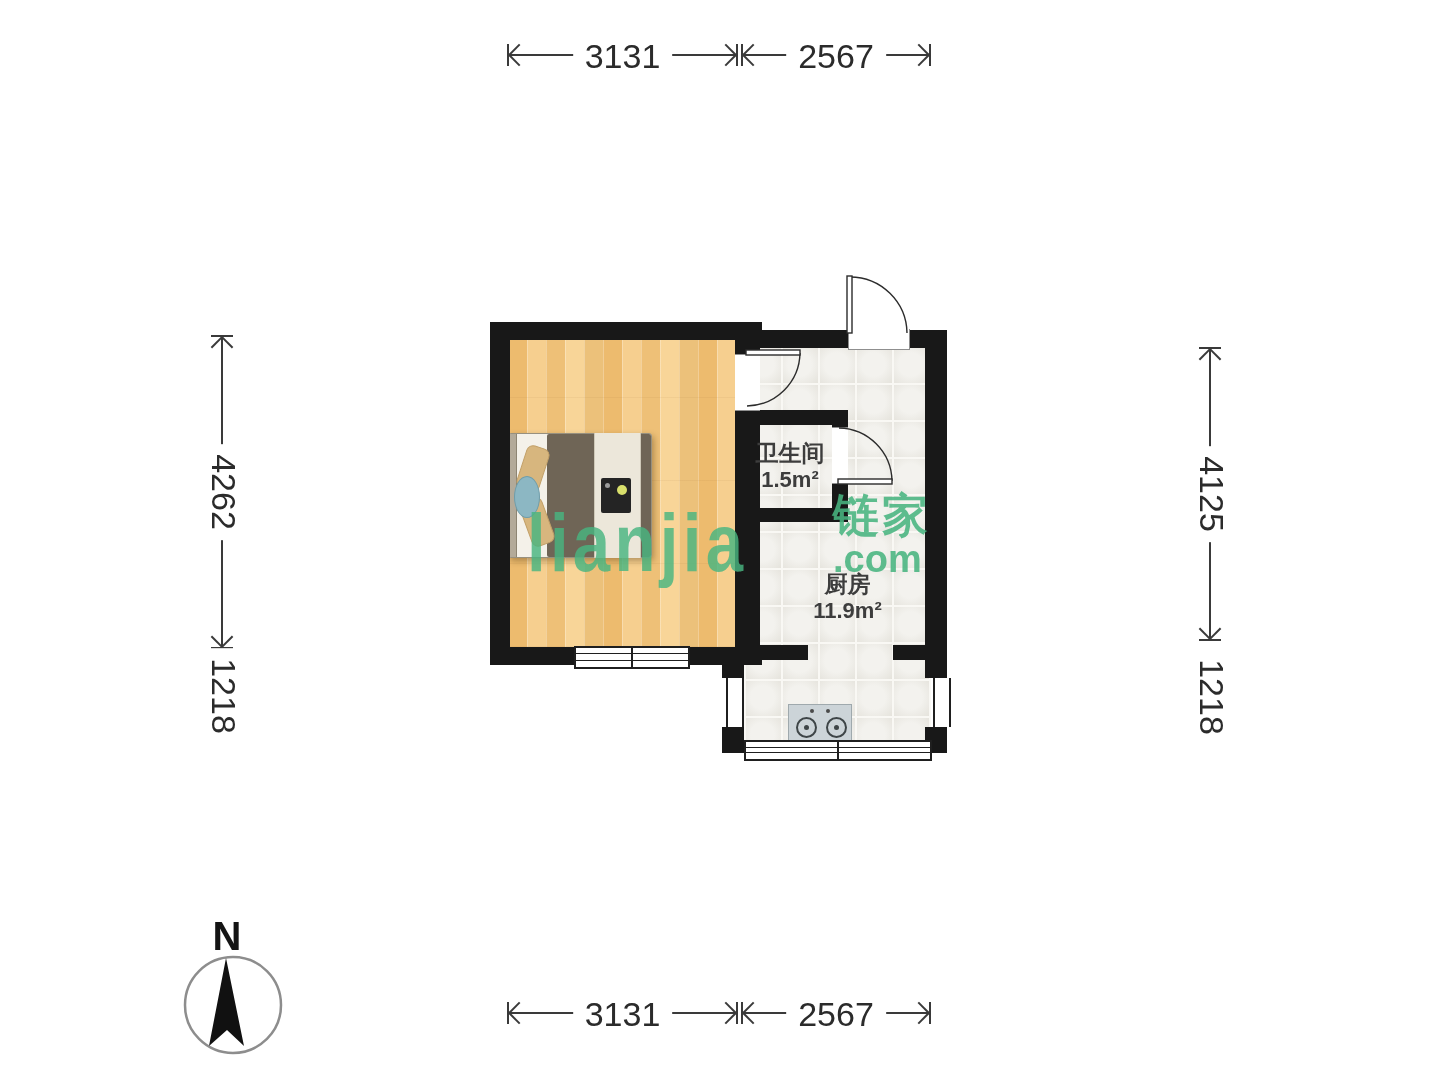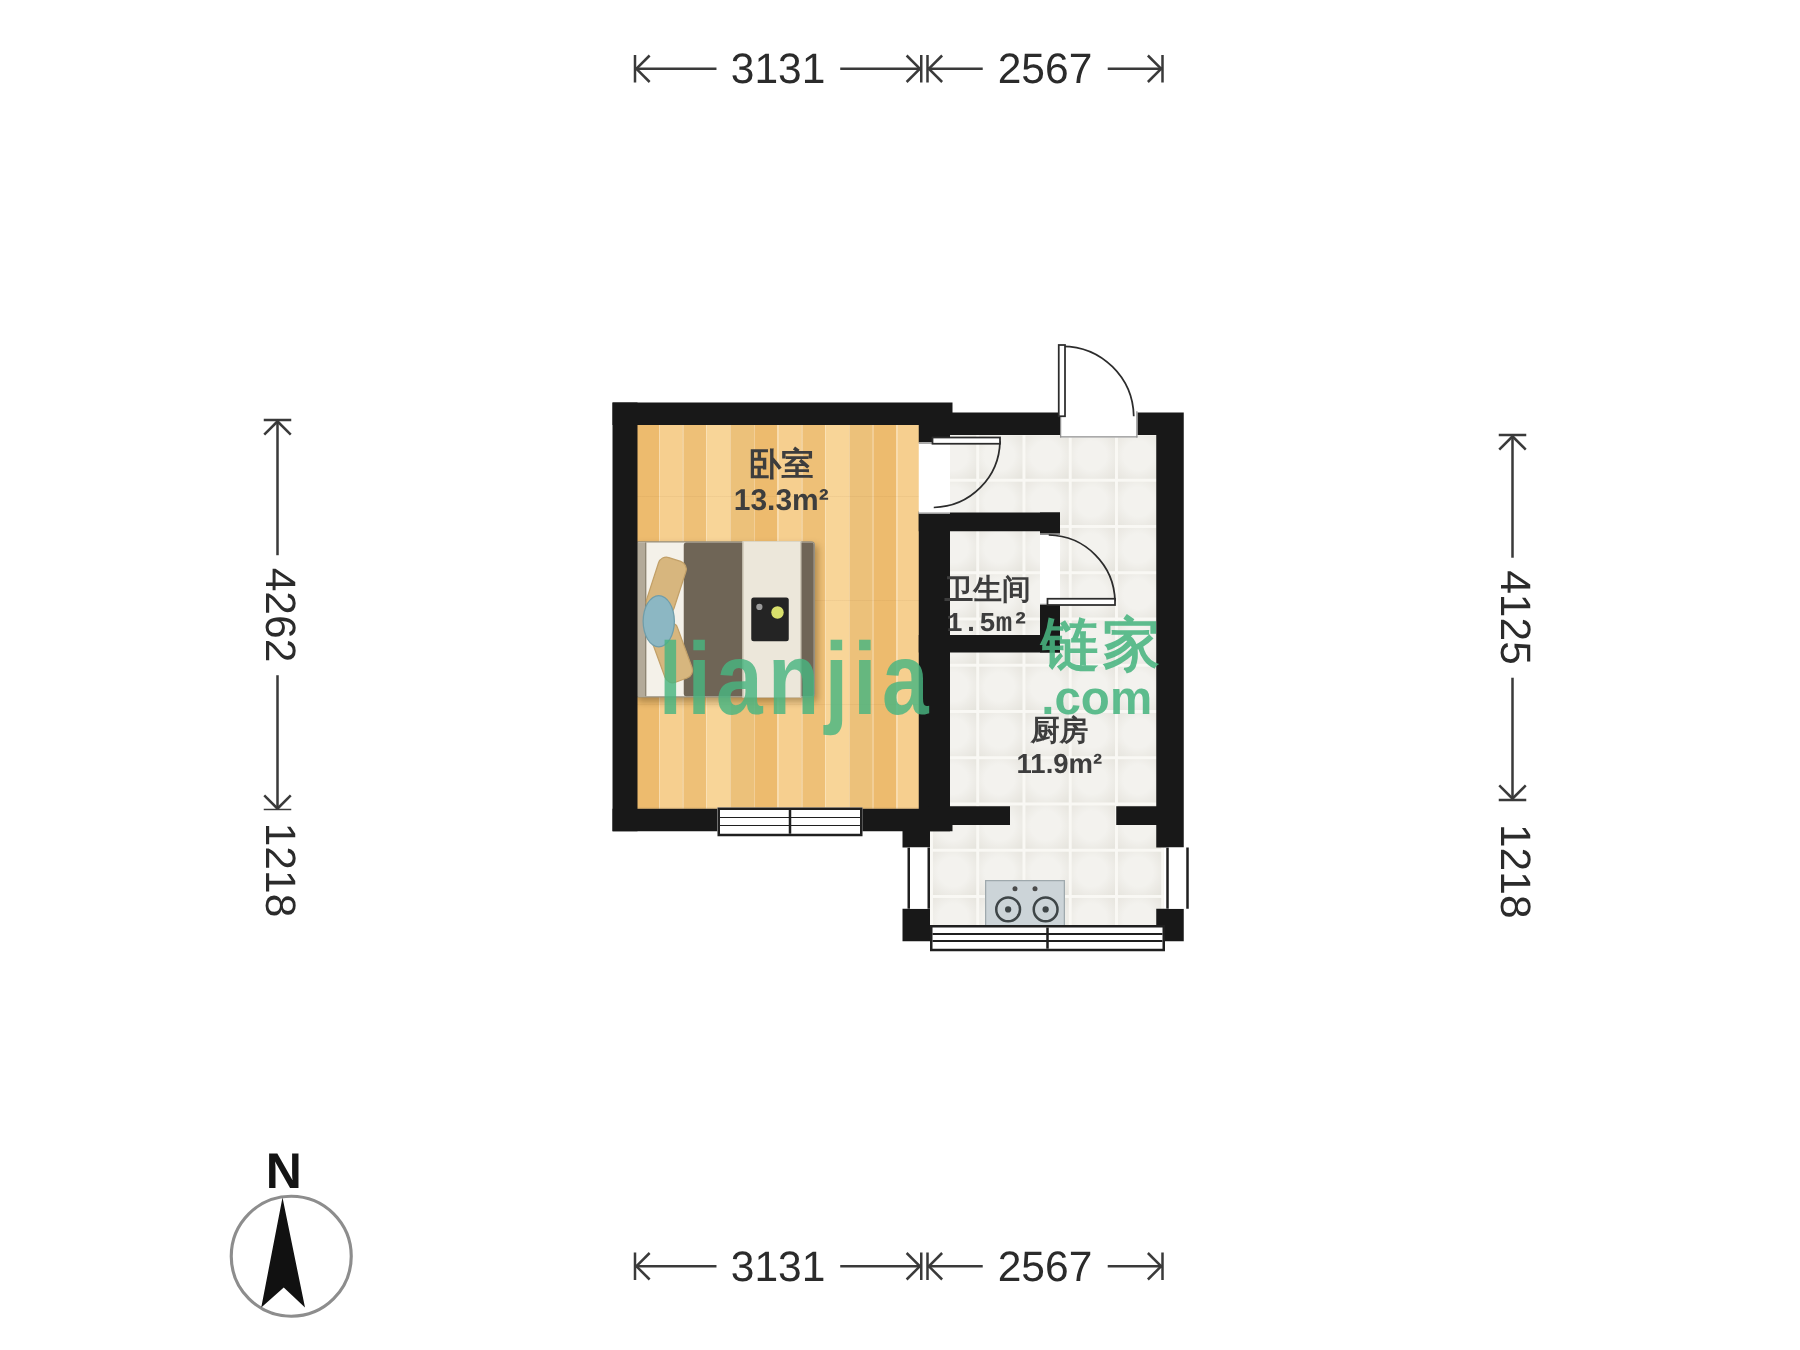--- a/index.html
+++ b/index.html
@@ -160,25 +160,21 @@
     <div class="pillow p2"></div>
     <div class="bed-cushion"></div>
   </div>
   <div class="stove">
     <div class="burner b1"></div>
     <div class="burner b2"></div>
     <div class="knob k1"></div>
     <div class="knob k2"></div>
   </div>
 
-  <div class="room-label bedroom" style="left:540px;top:356px;width:170px;">
-    <div class="room-name">卧室</div>
-    <div class="room-area">13.3m²</div>
-  </div>
-  <div class="room-label bathroom" style="left:740px;top:460px;width:100px;font-family:Liberation Mono, monospace;">
+  <div class="room-label bathroom" style="left:740px;top:440px;width:100px;">
     <div class="room-name">卫生间</div>
     <div class="room-area">1.5m²</div>
   </div>
   <div class="room-label kitchen" style="left:790px;top:571px;width:115px;">
     <div class="room-name">厨房</div>
     <div class="room-area">11.9m²</div>
   </div>
 
   <div class="wm-brand">lianjia</div>
   <div class="wm-cn">链家</div>

